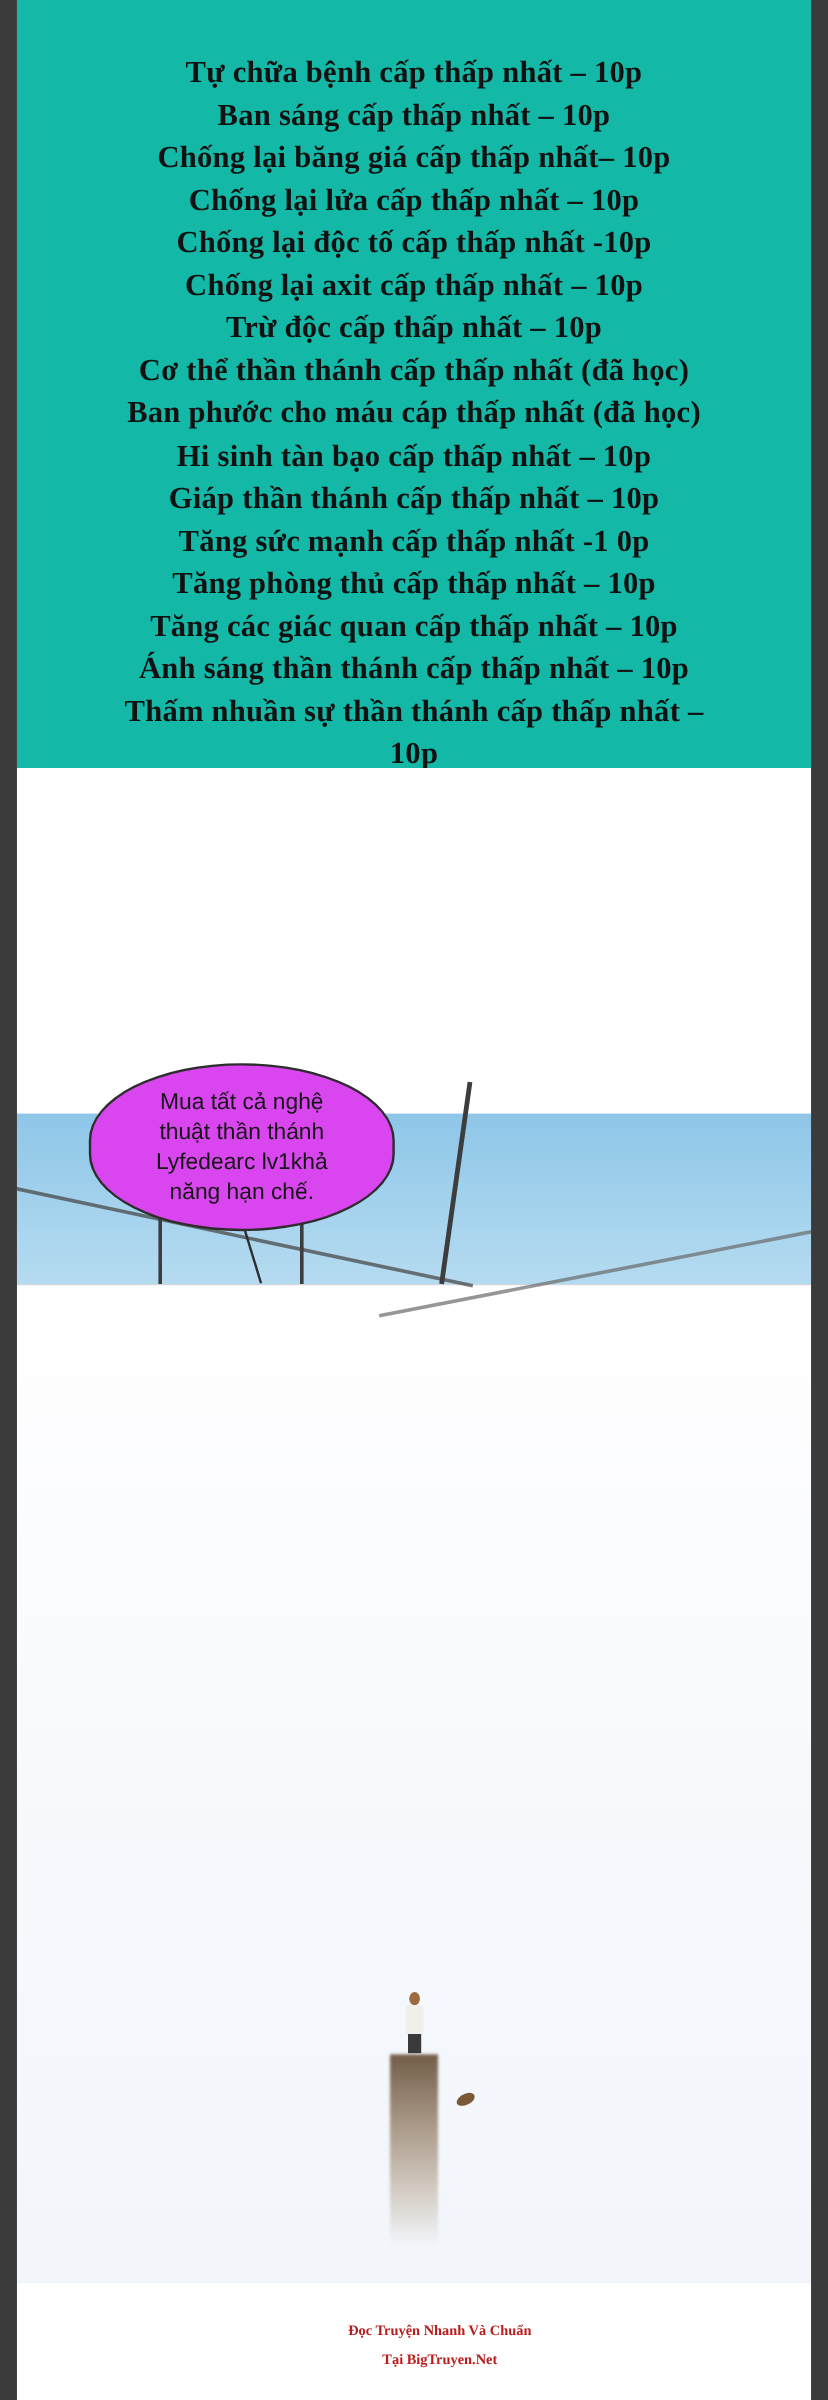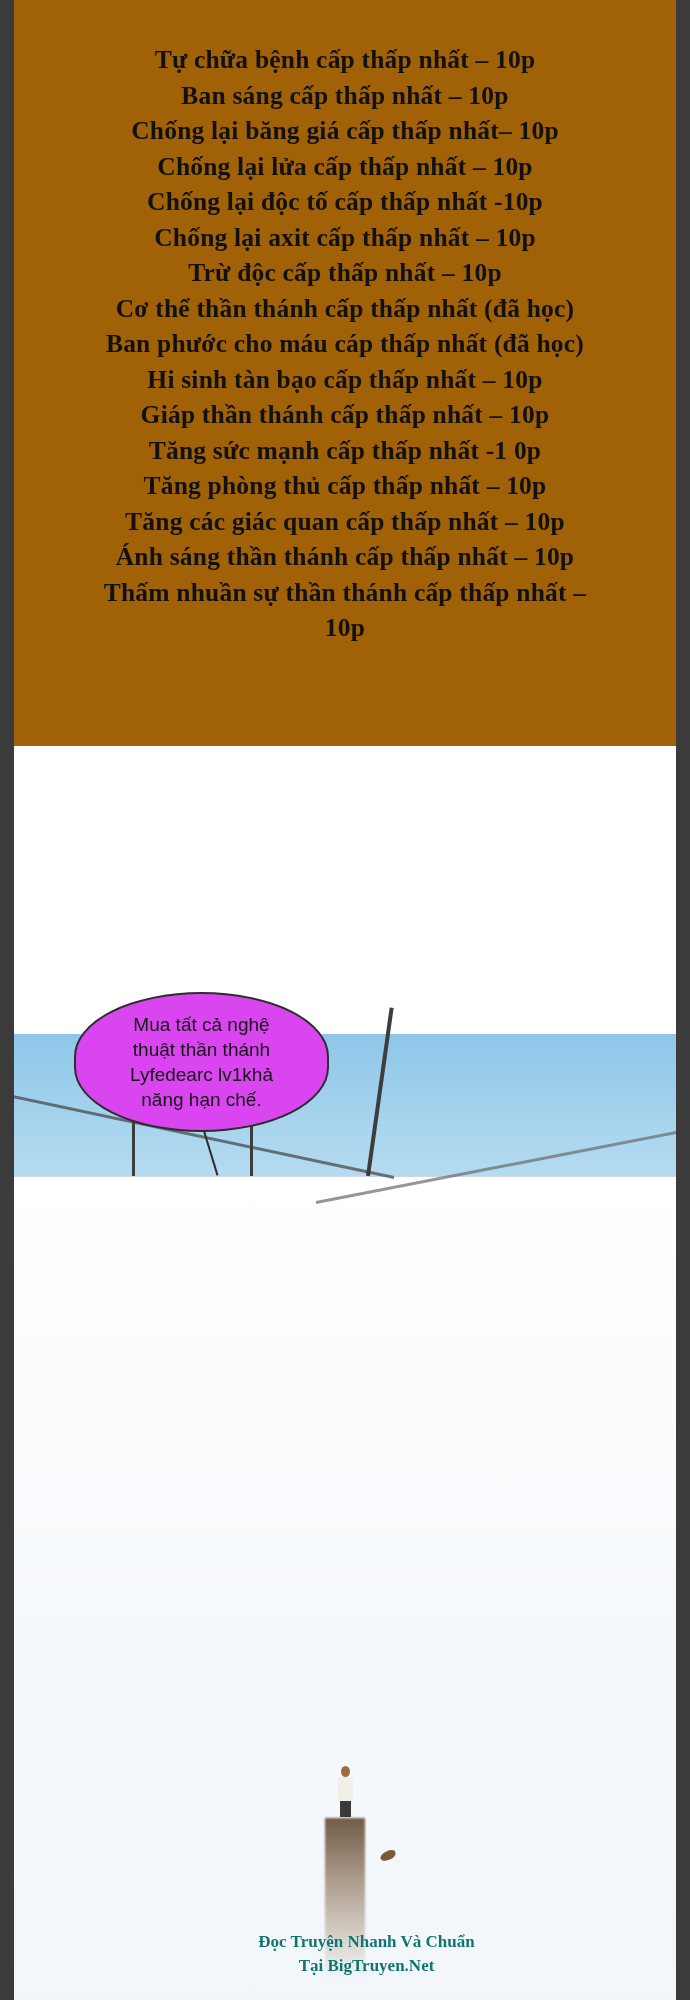--- a/index.html
+++ b/index.html
@@ -37,22 +37,22 @@
     width: 662px;
     height: 2000px;
     background: #ffffff;
     overflow: hidden;
   }
 
   
   .panel-list {
     position: relative;
     width: 100%;
-    height: 746px;
-    background: #a16207;
+    height: 640px;
+    background: #14b8a6;
     box-sizing: border-box;
     padding: 42px 18px 0 18px;
   }
   .skill-lines {
     text-align: center;
     color: #111;
     font-family: "Liberation Serif", serif;
     font-weight: bold;
     font-size: 25.5px;
     line-height: 35.5px;
@@ -230,23 +230,23 @@
     position: absolute;
     left: 0;
     bottom: 22px;
     width: 100%;
     text-align: center;
     z-index: 6;
   }
   .watermark div {
     font-family: "Liberation Serif", serif;
     font-weight: bold;
-    font-size: 17px;
+    font-size: 12px;
     line-height: 24px;
-    color: #0f766e;
+    color: #b91c1c;
     text-shadow: 0 0 1px rgba(255,255,255,.9);
     padding-left: 43px;
   }
 </style>
 </head>
 <body>
 
 <div class="page">
   <div class="gutter left"></div>
   <div class="gutter right"></div>

